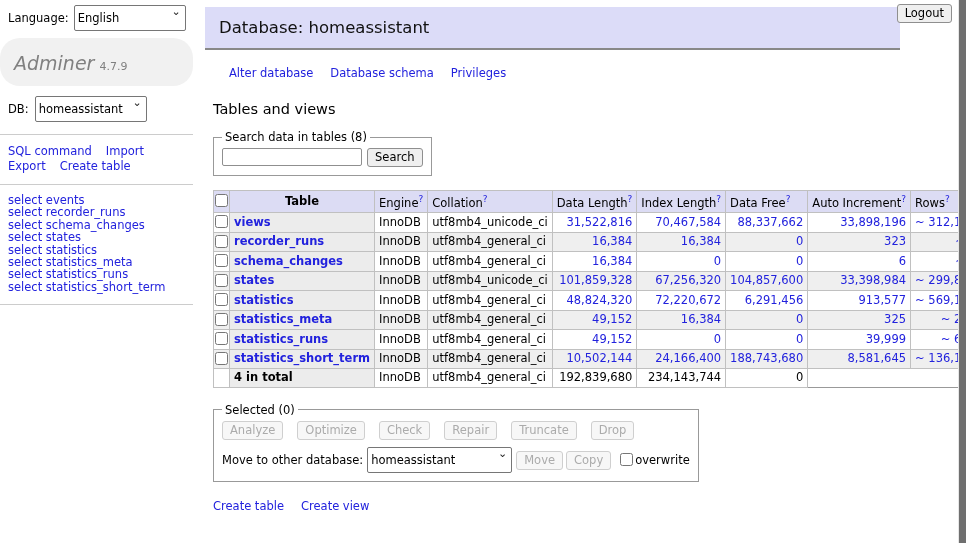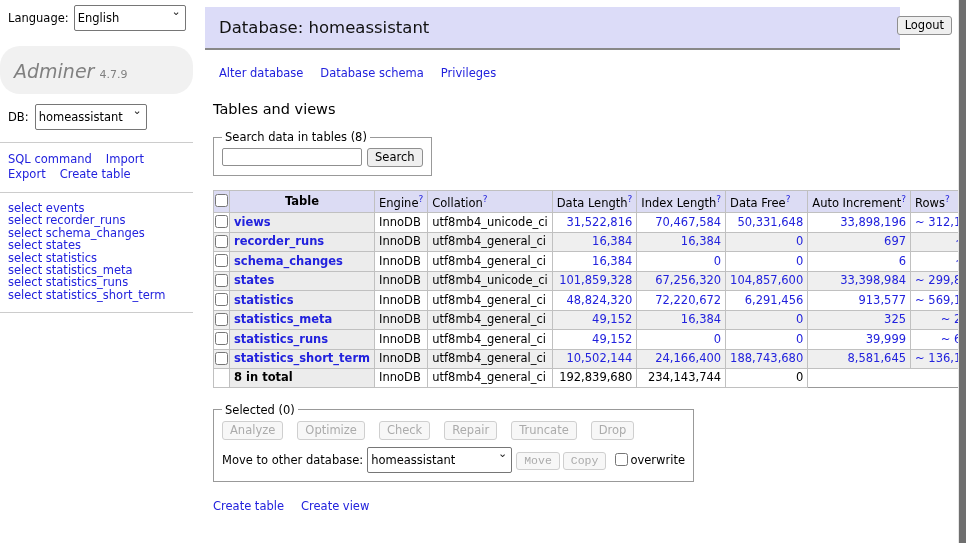--- a/index.html
+++ b/index.html
@@ -12,21 +12,21 @@
     font-size: 11.5px;
     color: #000;
   }
   a { color: var(--link, #2222dd); text-decoration: none; cursor: pointer; }
 
   
   .sidebar { position: absolute; left: 0; top: 0; width: 193px; }
   .lang-row { padding: 5px 0 4px 8px; }
   .lang-row label { margin-right: 5px; }
   h1.app-title {
-    margin-top: 11px;
+    margin-top: 3px;
     background: var(--h1-bg, #f1f1f1);
     padding: 11px 8px 11px 14px;
     font-weight: 400;
     border-radius: 20px;
   }
   h1.app-title .app-name { font-size: 19px; font-style: italic; color: #808080; }
   h1.app-title .app-ver { font-size: 11px; color: #808080; margin-left: 5px; }
   .db-row { padding: 10px 0 12px 8px; border-bottom: 1px solid #ccc; }
   .db-row label { margin-right: 6px; }
   .menu-actions { padding: 9px 0 11px 8px; border-bottom: 1px solid #ccc; width: 193px; }
@@ -63,29 +63,29 @@
   input[type=checkbox] { width: 13px; height: 13px; margin: 0; vertical-align: -2px; }
 
   
   .main { position: absolute; left: 205px; top: 0; width: 702px; }
   .breadcrumb {
     display: inline-block; margin-top: 2px;
     background: var(--breadcrumb-bg, #eee);
     padding: 4px 10px 5px 8px;
   }
   .breadcrumb .sep { color: #333; margin: 0 4px; }
-  .logout-wrap { position: absolute; top: 16px; right: 14px; }
+  .logout-wrap { position: absolute; top: 4px; right: 14px; }
   h2.page-title {
     margin-top: 7px; width: 695px;
     background: var(--h2-bg, #dcdcf8);
     border-bottom: 2px solid #888;
     padding: 11px 14px;
     font-size: 16.5px; font-weight: 400; color: #111;
   }
-  .links-row { margin: 16px 0 0 14px; }
+  .links-row { margin: 16px 0 0 24px; }
   .links-row a { margin-right: 17px; }
   h3 { font-size: 14.5px; font-weight: 400; color: #000; }
   h3.tables-heading { margin: 21px 0 0 8px; }
 
   fieldset { border: 1px solid #999; padding: 4px 8px 8px; display: inline-block; }
   fieldset legend { padding: 0 3px; }
   .search-fieldset { margin: 13px 12px 0 8px; }
   .search-fieldset button { margin-left: 5px; }
 
   
@@ -110,21 +110,21 @@
   td.num { text-align: right; }
   tr.alt td { background: var(--stripe-bg, #efefef); }
   tr.total td, tr.total th { color: #000; }
   tr.total td.empty-tail { border: none; background: #fff; }
 
   
   .selected-fieldset { margin: 15px 0 0 8px; }
   .selected-fieldset .btn-row button { margin-right: 14px; }
   .selected-fieldset .move-row { margin-top: 7px; }
   .selected-fieldset .move-row .sel { margin: 0 4px; }
-  .selected-fieldset .move-row button { margin-right: 3px; font-family: Liberation Mono, monospace; }
+  .selected-fieldset .move-row button { margin-right: 3px; }
   .selected-fieldset .move-row .ovw { margin-left: 6px; }
   .selected-fieldset .move-row label.ovw-label { margin-left: 2px; }
 
   .create-links { margin: 17px 0 0 8px; }
   .create-links a { margin-right: 17px; }
 
   
   .scrollbar {
     position: absolute; right: 0; top: 0; width: 8px; height: 543px;
     background: var(--scrollbar, #6f6f6f);
@@ -206,34 +206,34 @@
       </tr>
     </thead>
     <tbody>
       <tr>
         <td class="chk"><input type="checkbox" style=""></td>
         <th class="name"><a>views</a></th>
         <td>InnoDB</td>
         <td>utf8mb4_unicode_ci</td>
         <td class="num"><a>31,522,816</a></td>
         <td class="num"><a>70,467,584</a></td>
-        <td class="num"><a>50,331,648</a></td>
+        <td class="num"><a>88,337,662</a></td>
         <td class="num"><a>33,898,196</a></td>
         <td class="num"><a>~ 312,180</a></td>
 
       </tr>
       <tr class="alt">
         <td class="chk"><input type="checkbox" style=""></td>
         <th class="name"><a>recorder_runs</a></th>
         <td>InnoDB</td>
         <td>utf8mb4_general_ci</td>
         <td class="num"><a>16,384</a></td>
         <td class="num"><a>16,384</a></td>
         <td class="num"><a>0</a></td>
-        <td class="num"><a>697</a></td>
+        <td class="num"><a>323</a></td>
         <td class="num"><a>~ 5</a></td>
 
       </tr>
       <tr>
         <td class="chk"><input type="checkbox" style=""></td>
         <th class="name"><a>schema_changes</a></th>
         <td>InnoDB</td>
         <td>utf8mb4_general_ci</td>
         <td class="num"><a>16,384</a></td>
         <td class="num"><a>0</a></td>
@@ -297,21 +297,21 @@
         <td>utf8mb4_general_ci</td>
         <td class="num"><a>10,502,144</a></td>
         <td class="num"><a>24,166,400</a></td>
         <td class="num"><a>188,743,680</a></td>
         <td class="num"><a>8,581,645</a></td>
         <td class="num"><a>~ 136,108</a></td>
 
       </tr>
       <tr class="total">
         <td class="chk"></td>
-        <th class="name">8 in total</th>
+        <th class="name">4 in total</th>
         <td>InnoDB</td>
         <td>utf8mb4_general_ci</td>
         <td class="num">192,839,680</td>
         <td class="num">234,143,744</td>
         <td class="num">0</td>
         <td class="empty-tail" colspan="3"></td>
       </tr>
     </tbody>
   </table>
 

